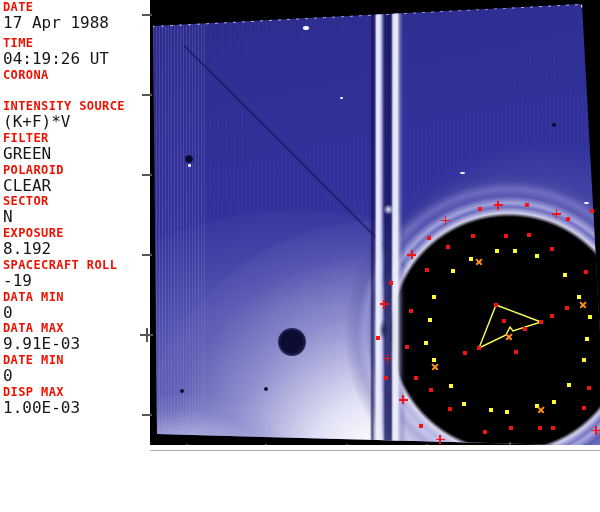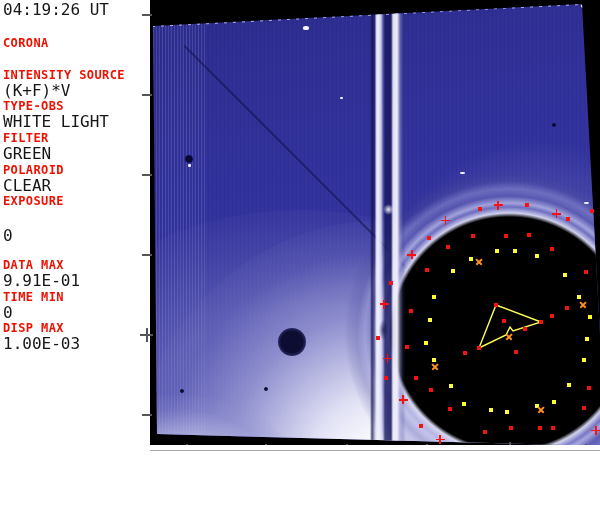--- a/index.html
+++ b/index.html
@@ -64,53 +64,64 @@
   .tick{position:absolute;background:var(--tick_gray,#555);}
   
   #footer{position:absolute;left:0;top:445px;width:600px;height:67px;background:#fff;}
   #imgBottomLine{position:absolute;left:150px;top:450px;width:450px;height:1px;background:#aaa;}
 </style>
 <style>.mk-cross:before,.mk-cross:after{background:#f51212 !important;}</style></head>
 <body>
 
 <div id="sidebar">
     <div class="field">
+      <span class="f-label">DATE</span>
+      <span class="f-value">17 Apr 1988</span>
+    </div>
+    <div class="field">
+      <span class="f-label">TIME</span>
       <span class="f-value">04:19:26 UT</span>
     </div>
     <div class="field">
       <span class="f-label">CORONA</span>
     </div>
     <div class="field">
       <span class="f-label">INTENSITY SOURCE</span>
       <span class="f-value">(K+F)*V</span>
     </div>
     <div class="field">
-      <span class="f-label">TYPE-OBS</span>
-      <span class="f-value">WHITE LIGHT</span>
-    </div>
-    <div class="field">
       <span class="f-label">FILTER</span>
       <span class="f-value">GREEN</span>
     </div>
     <div class="field">
       <span class="f-label">POLAROID</span>
       <span class="f-value">CLEAR</span>
     </div>
     <div class="field">
+      <span class="f-label">SECTOR</span>
+      <span class="f-value">N</span>
+    </div>
+    <div class="field">
       <span class="f-label">EXPOSURE</span>
-    </div>
-    <div class="field">
+      <span class="f-value">8.192</span>
+    </div>
+    <div class="field">
+      <span class="f-label">SPACECRAFT ROLL</span>
+      <span class="f-value">-19</span>
+    </div>
+    <div class="field">
+      <span class="f-label">DATA MIN</span>
       <span class="f-value">0</span>
     </div>
     <div class="field">
       <span class="f-label">DATA MAX</span>
-      <span class="f-value">9.91E-01</span>
-    </div>
-    <div class="field">
-      <span class="f-label">TIME MIN</span>
+      <span class="f-value">9.91E-03</span>
+    </div>
+    <div class="field">
+      <span class="f-label">DATE MIN</span>
       <span class="f-value">0</span>
     </div>
     <div class="field">
       <span class="f-label">DISP MAX</span>
       <span class="f-value">1.00E-03</span>
     </div>
   </div>
 
 <div id="imageArea">
   <div id="quadClip">

